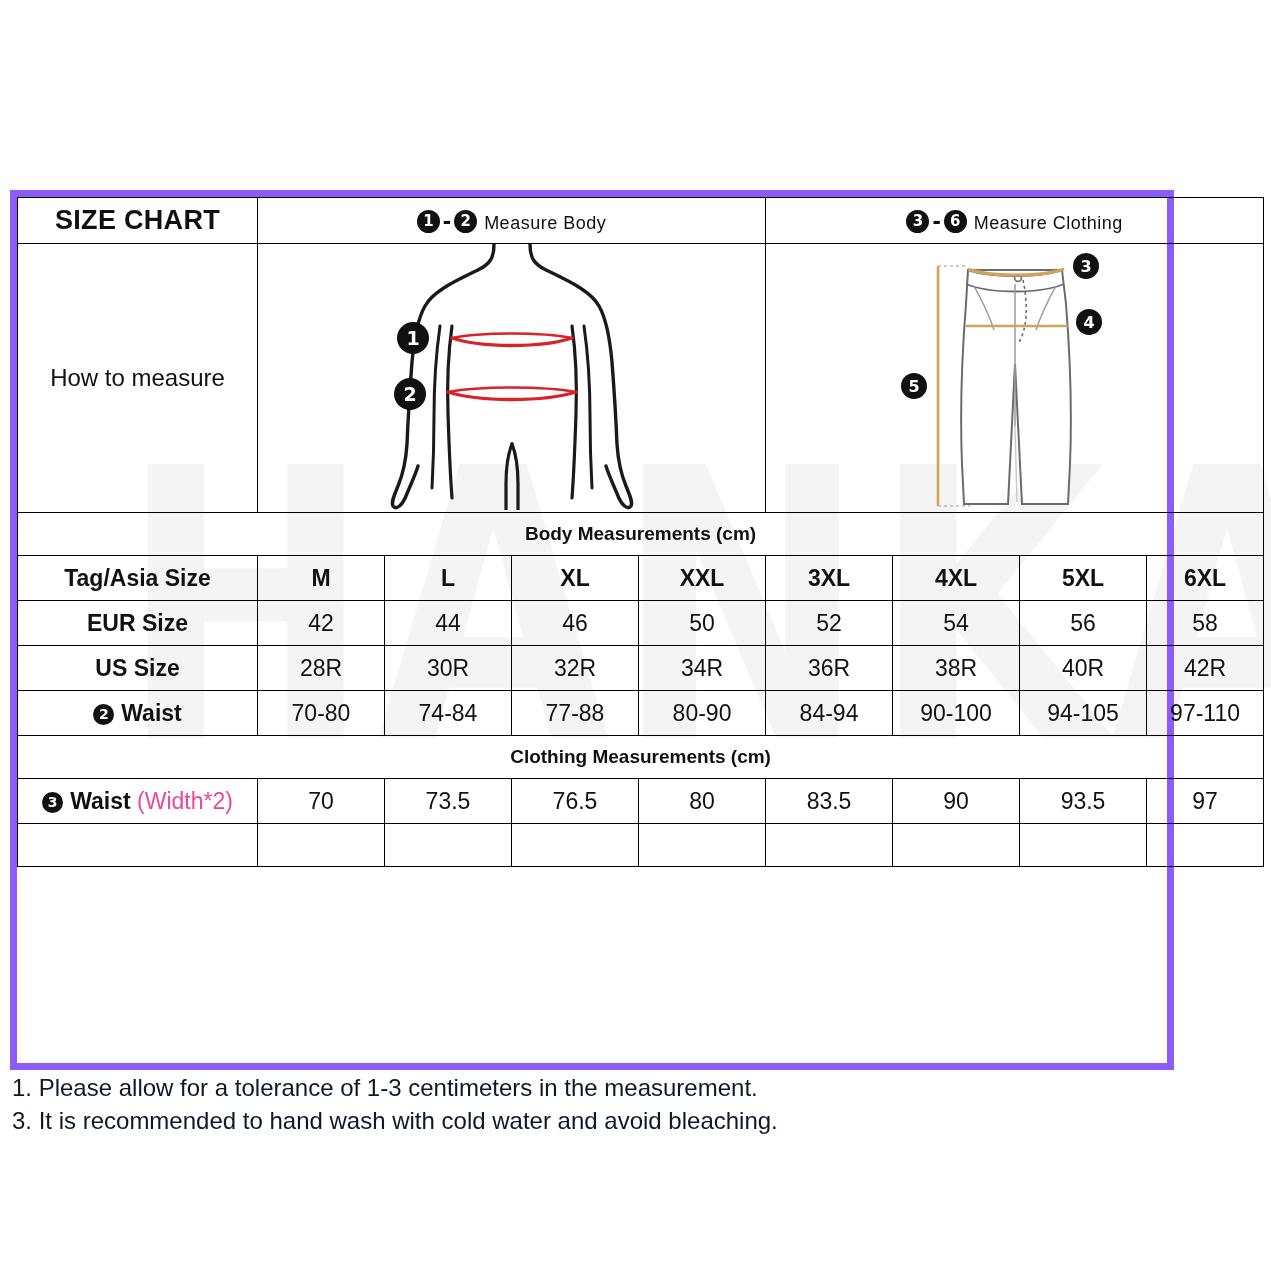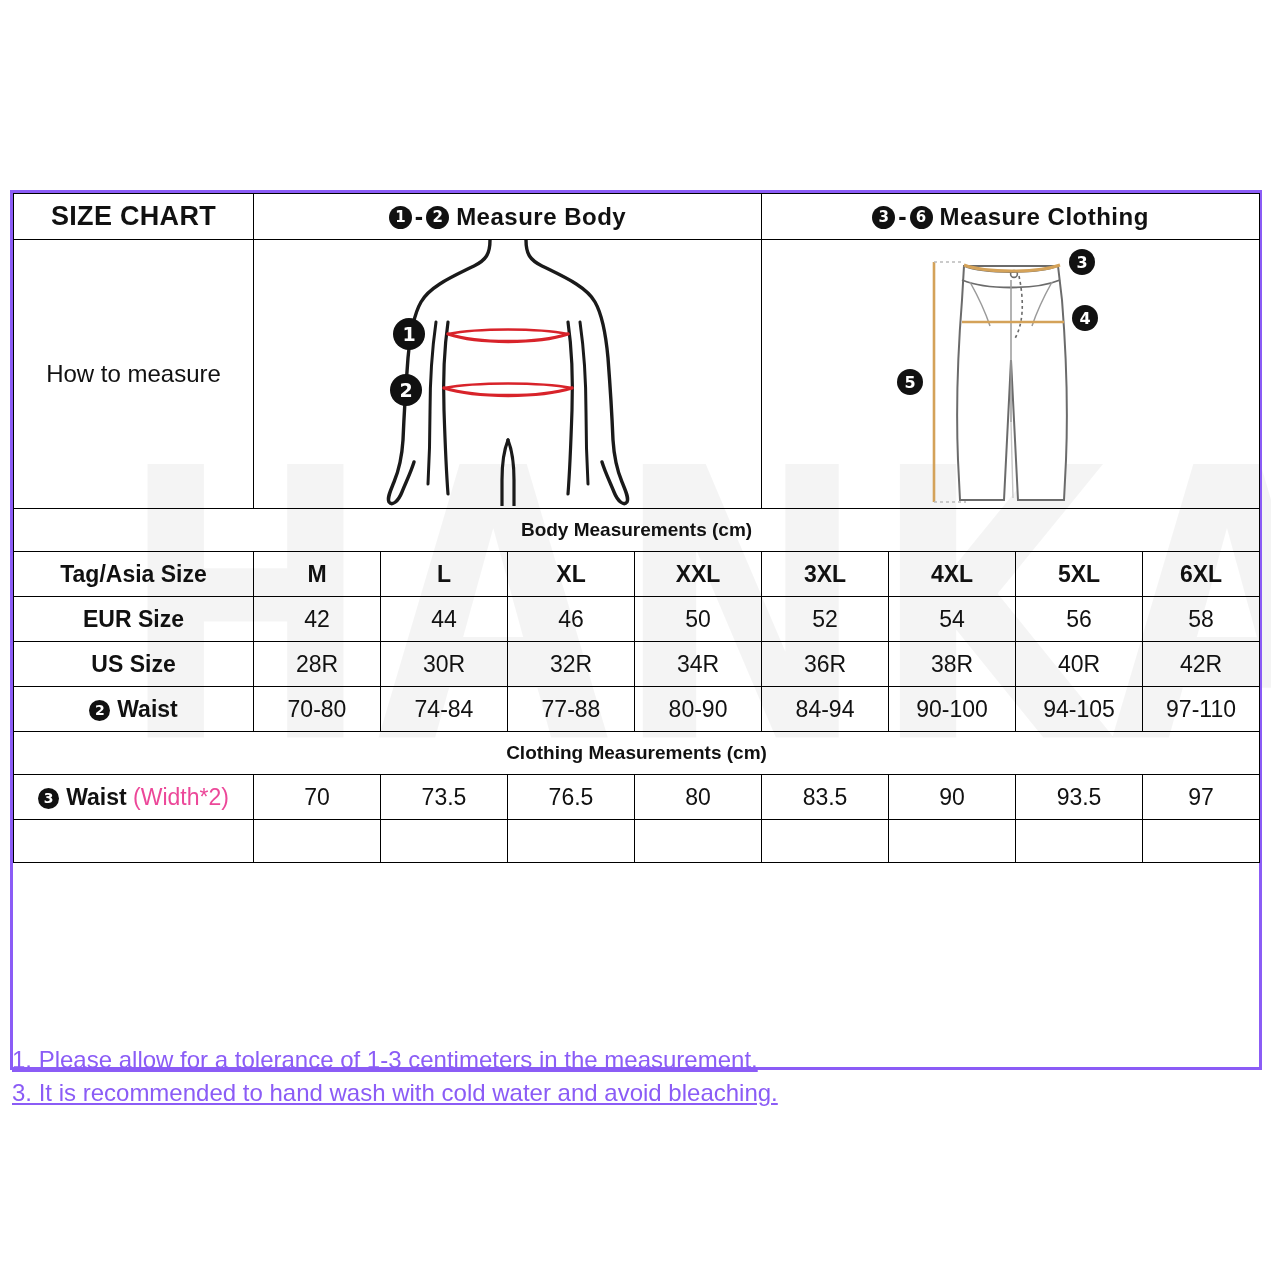--- a/index.html
+++ b/index.html
@@ -39,23 +39,23 @@
     white-space: nowrap;
     transform: scaleY(1.25);
     transform-origin: left top;
   }
 
   
   #chart-frame {
     position: absolute;
     left: 10px;
     top: 190px;
-    width: 1252px;
+    width: 1164px;
     height: 880px;
-    border: 3px solid #8b5cf6;
+    border: 7px solid #8b5cf6;
     box-sizing: border-box;
     background: transparent;
     z-index: 2;
   }
 
   table.chart {
     border-collapse: collapse;
     table-layout: fixed;
     width: 100%;
     background: transparent;
@@ -69,22 +69,22 @@
   }
 
   
   .band {
     background: #d4d4d4;
     font-weight: 700;
     height: 45px;
     font-size: 25px;
   }
   .band-title {
-    font-size: 24px;
-    font-weight: 700;
+    font-size: 18px;
+    font-weight: 400;
     letter-spacing: .5px;
   }
   .band-sizechart {
     font-size: 27px;
     font-weight: 800;
     letter-spacing: .3px;
   }
 
   .section-band {
     background: #d4d4d4;
@@ -152,28 +152,27 @@
   }
   .orange {
     color: #ec4899;
     font-weight: 400;
   }
 
   
   #notes {
     position: absolute;
     left: 12px;
-    top: 1044px;
+    top: 1072px;
     width: 1245px;
     z-index: 3;
     font-family: "Liberation Sans Narrow", "Liberation Sans", sans-serif;
     font-size: 24px;
     line-height: 1.32;
-    color: #8b5cf6;
-    text-decoration: underline;
+    color: #0f172a;
   }
   #notes p { margin: 0 0 1px 0; }
 
   
   .illus-wrap {
     position: relative;
     width: 100%;
     height: 268px;
   }
   .illus-wrap svg { display: block; margin: 0 auto; }

